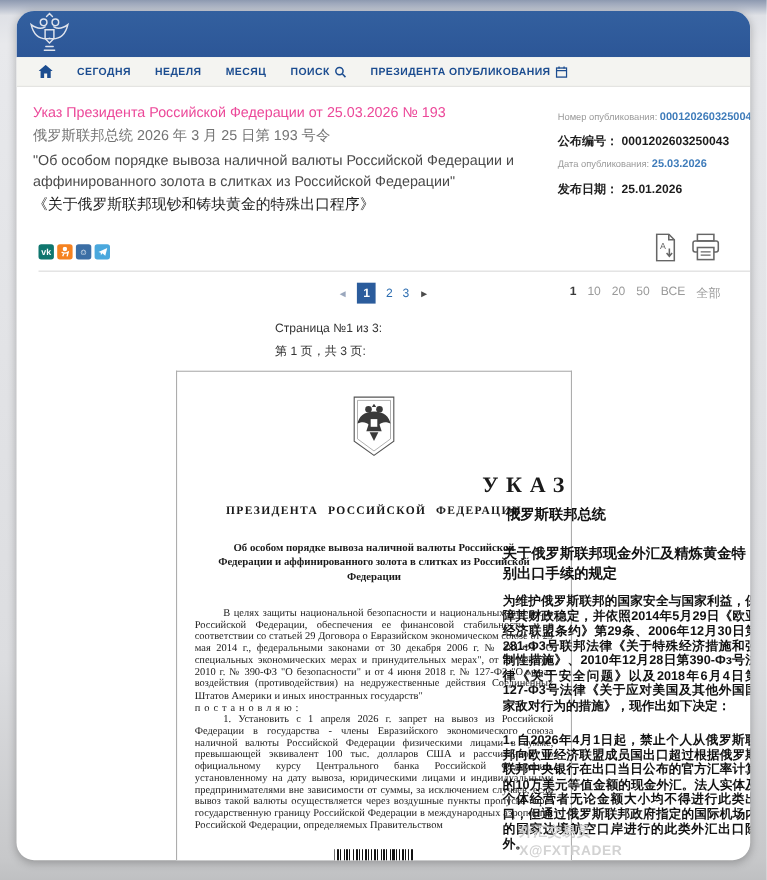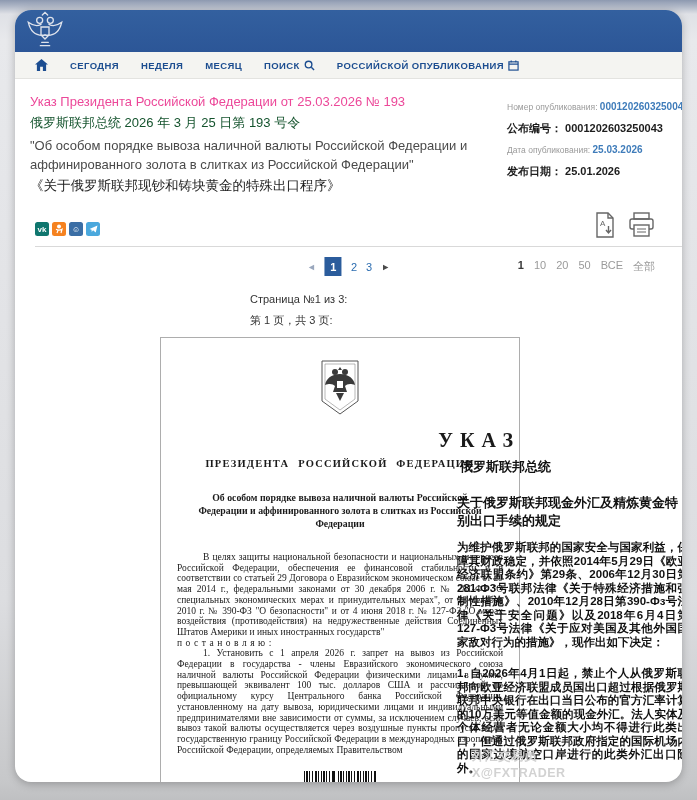--- a/index.html
+++ b/index.html
@@ -26,21 +26,21 @@
     height:27px; background:#f4f4f1; border-bottom:1px solid #e3e3e0;
     display:flex; align-items:center; gap:22px; padding-left:20px;
     font-size:9.5px; font-weight:bold; color:#1c4d90; letter-spacing:.4px;
   }
   .nav a { color:#1c4d90; text-decoration:none; display:flex; align-items:center; gap:4px; cursor:pointer; }
   .nav svg { display:block; }
   
   .content { position:relative; padding:12px 15px 0 15px; }
   .titles { width:470px; }
   .t-ru   { font-size:13px; color:#ec4899; line-height:21px; }
-  .t-zh   { font-size:13px; color:#14532d; line-height:22px; }
+  .t-zh   { font-size:13px; color:#737373; line-height:22px; }
   .t-sub  { font-size:13px; color:#4a4a4a; line-height:19px; margin-top:2px; }
   .t-subzh{ font-size:13.5px; color:#1d1d1d; line-height:24px; }
   .meta { position:absolute; left:492px; top:14px; width:165px; }
   .meta .m-ru { font-size:8.5px; color:#9a9a9a; margin-top:8px; white-space:nowrap; }
   .meta .m-ru b { font-size:10px; color:#3f7cba; font-weight:bold; }
   .meta .m-zh { font-size:11px; color:#1d1d1d; font-weight:bold; margin-top:9px; white-space:nowrap; }
   
   .share-row { position:relative; height:34px; margin-top:14px; }
   .share { position:absolute; left:5px; top:10px; display:flex; gap:3px; }
   .s-ic { width:14px; height:14px; border-radius:2.5px; display:flex; align-items:center; justify-content:center;
@@ -131,21 +131,21 @@
     <a>
       <span>ПОИСК</span>
       <span>
         <svg width="11" height="11" viewBox="0 0 12 12">
             <circle cx="5" cy="5" r="3.6" fill="none" stroke="#1c4d90" stroke-width="1.5"></circle>
             <line x1="8" y1="8" x2="11" y2="11" stroke="#1c4d90" stroke-width="1.5"></line>
           </svg>
       </span>
     </a>
     <a>
-      <span>РОССИЙСКОЙ ОПУБЛИКОВАНИЯ</span>
+      <span>ПРЕЗИДЕНТА ОПУБЛИКОВАНИЯ</span>
       <span>
         <svg width="11" height="11" viewBox="0 0 12 12">
             <rect x="1" y="2" width="10" height="9" fill="none" stroke="#1c4d90" stroke-width="1.3"></rect>
             <line x1="1" y1="4.5" x2="11" y2="4.5" stroke="#1c4d90" stroke-width="1.3"></line>
             <line x1="3.5" y1="0.5" x2="3.5" y2="2.5" stroke="#1c4d90" stroke-width="1.3"></line>
             <line x1="8.5" y1="0.5" x2="8.5" y2="2.5" stroke="#1c4d90" stroke-width="1.3"></line>
           </svg>
       </span>
     </a>
   </div>

